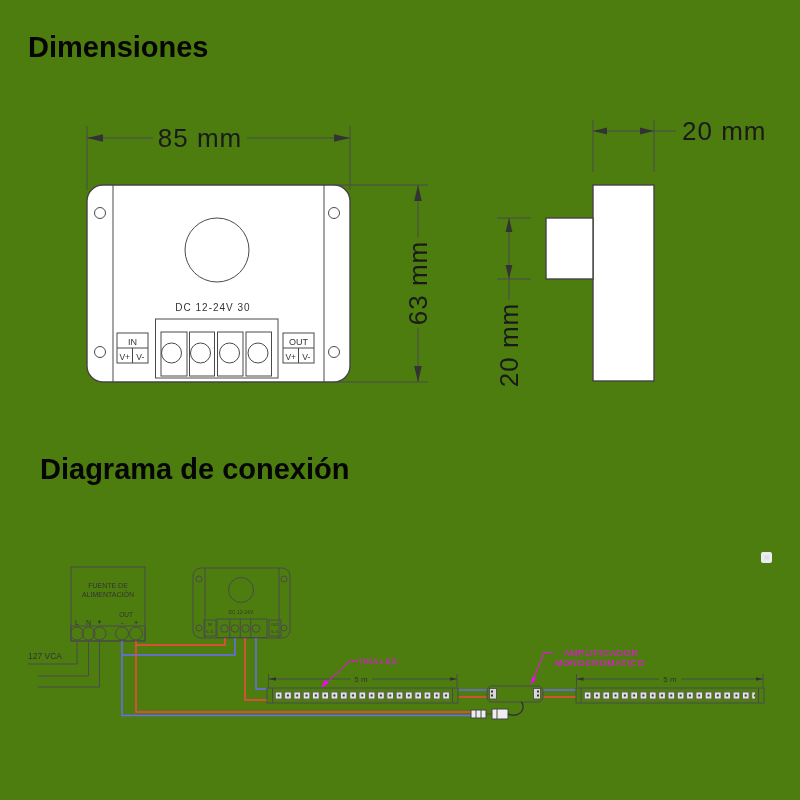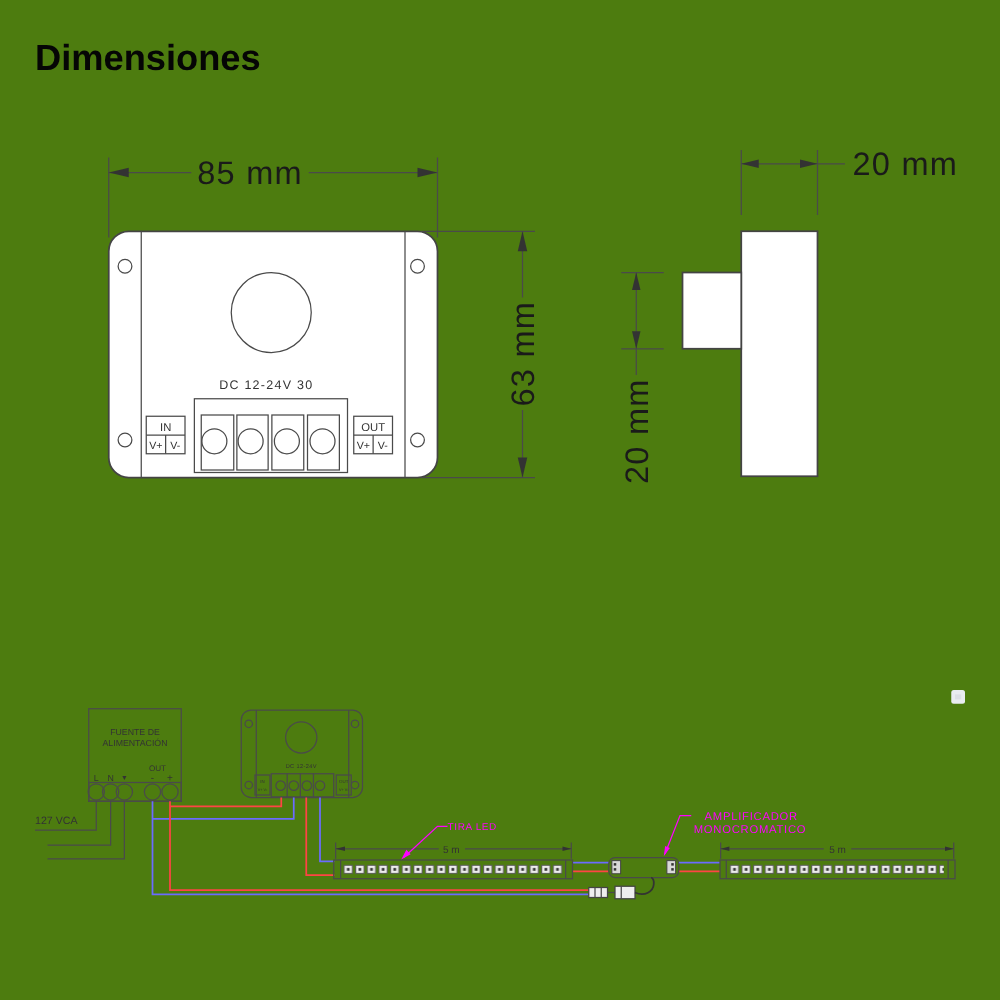--- a/index.html
+++ b/index.html
@@ -19,20 +19,21 @@
   .wblu{stroke:#6b6bff;stroke-width:1.4;fill:none;}
   .mag{stroke:#ff00ff;stroke-width:1;fill:none;}
   .magtxt{fill:#ff00ff;}
 </style>
 </head>
 <body>
 
 <div class="canvas">
 
   <div class="title" id="title-dim">Dimensiones</div>
+  <div class="title" id="title-con">Diagrama de conexión</div>
 
   <svg width="800" height="800" viewBox="0 0 800 800">
     <defs>
       <pattern id="ledpat1" x="274" y="689.5" width="9.3" height="12" patternUnits="userSpaceOnUse">
         <rect x="1.3" y="2.7" width="6.6" height="6.6" fill="#ededed" stroke="#555" stroke-width="0.8"></rect>
         <rect x="3.5" y="4.9" width="2.2" height="2.2" fill="#333"></rect>
       </pattern>
       <pattern id="ledpat2" x="583" y="689.5" width="9.3" height="12" patternUnits="userSpaceOnUse">
         <rect x="1.3" y="2.7" width="6.6" height="6.6" fill="#ededed" stroke="#555" stroke-width="0.8"></rect>
         <rect x="3.5" y="4.9" width="2.2" height="2.2" fill="#333"></rect>

